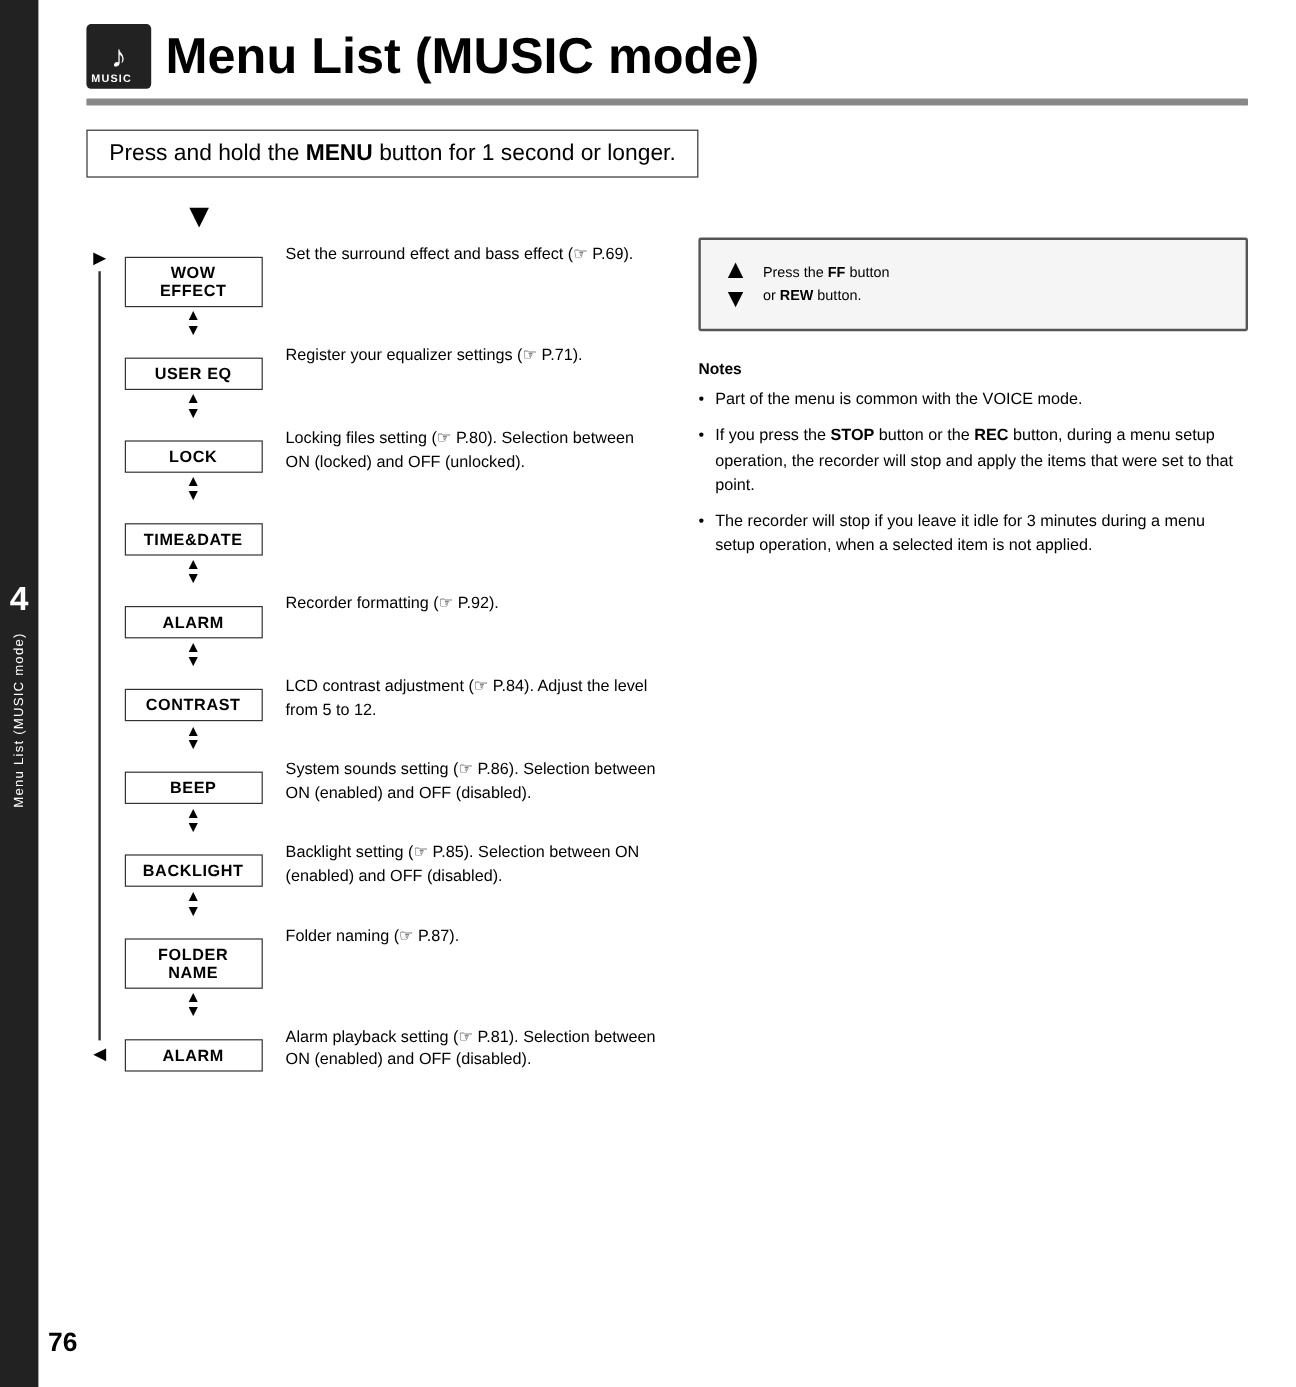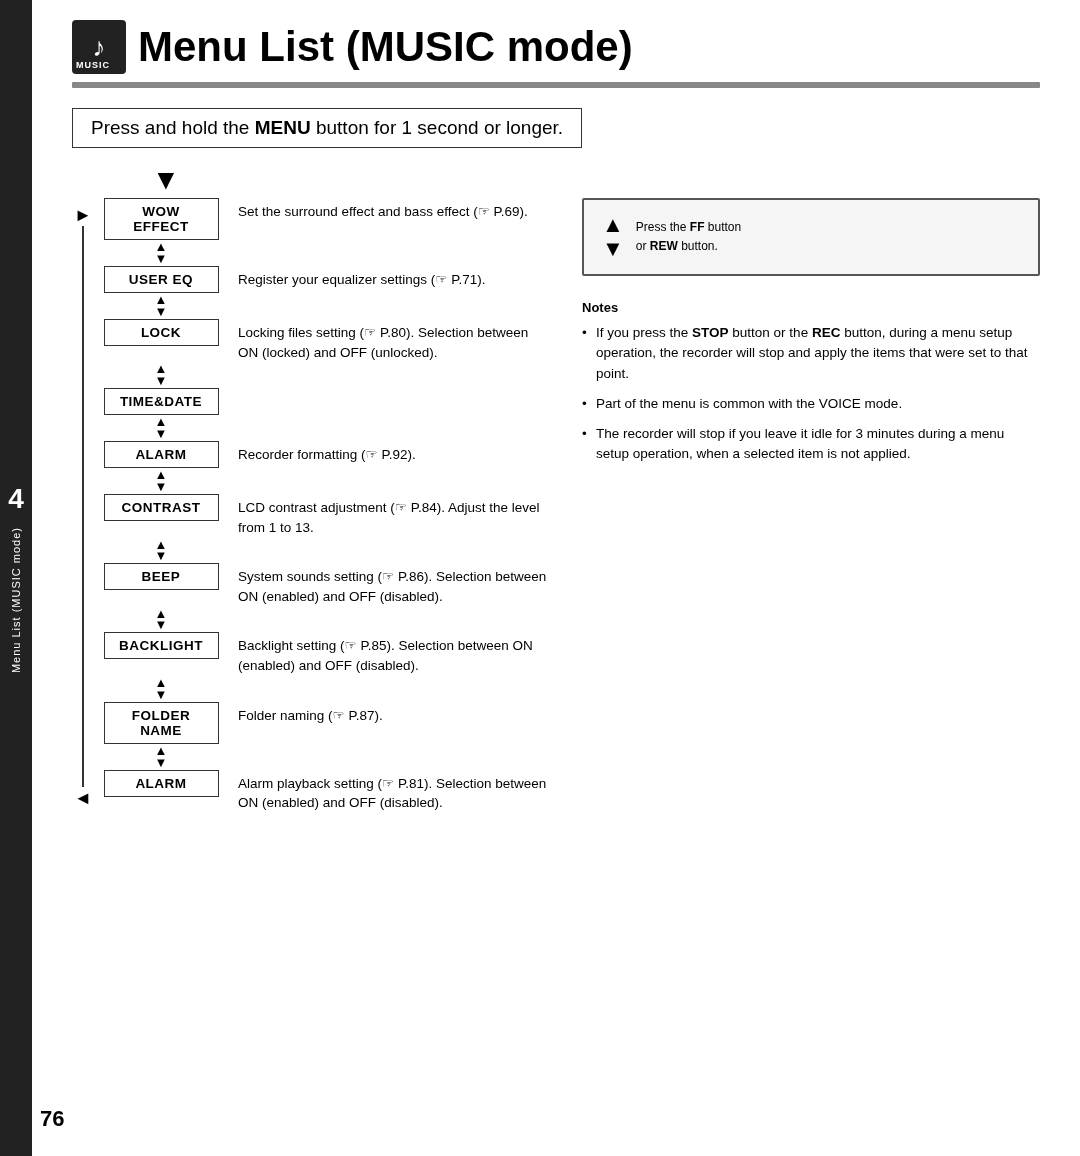--- a/index.html
+++ b/index.html
@@ -236,20 +236,21 @@
       align-items: flex-start;
       margin-bottom: 0;
     }
 
     .flow-row-left {
       width: 130px;
       flex-shrink: 0;
       display: flex;
       flex-direction: column;
       align-items: center;
+      margin-top: 16px;
     }
 
     .flow-row-desc {
       flex: 1;
       padding-left: 12px;
       padding-top: 4px;
       font-size: 13.5px;
       line-height: 1.45;
     }
 
@@ -390,21 +391,21 @@
                   <span class="chevron-up">▲</span>
                   <span class="chevron-down">▼</span>
                 </div>
               </div>
             </div>
 
             <div class="flow-row">
               <div class="flow-row-left">
                 <div class="flow-box">CONTRAST</div>
               </div>
-              <div class="flow-row-desc">LCD contrast adjustment (☞ P.84). Adjust the level from 1 to 13.</div>
+              <div class="flow-row-desc">LCD contrast adjustment (☞ P.84). Adjust the level from 5 to 12.</div>
             </div>
             <div class="connector-row">
               <div class="connector-row-left">
                 <div style="display:flex; flex-direction:column; align-items:center;">
                   <span class="chevron-up">▲</span>
                   <span class="chevron-down">▼</span>
                 </div>
               </div>
             </div>
 
@@ -474,24 +475,24 @@
           <div class="ff-rew-text">
             <span>Press the </span><strong>FF</strong><span> button</span><br>
             <span>or </span><strong>REW</strong><span> button.</span>
           </div>
         </div>
 
         <div class="notes-section">
           <div class="notes-title">Notes</div>
           <ul class="notes-list">
             <li>
-              <span>If you press the </span><strong>STOP</strong><span> button or the </span><strong>REC</strong><span> button, during a menu setup operation, the recorder will stop and apply the items that were set to that point.</span>
+              <span>Part of the menu is common with the VOICE mode.</span>
             </li>
             <li>
-              <span>Part of the menu is common with the VOICE mode.</span>
+              <span>If you press the </span><strong>STOP</strong><span> button or the </span><strong>REC</strong><span> button, during a menu setup operation, the recorder will stop and apply the items that were set to that point.</span>
             </li>
             <li>
               <span>The recorder will stop if you leave it idle for 3 minutes during a menu setup operation, when a selected item is not applied.</span>
             </li>
           </ul>
         </div>
 
       </div>
 
     </div>

